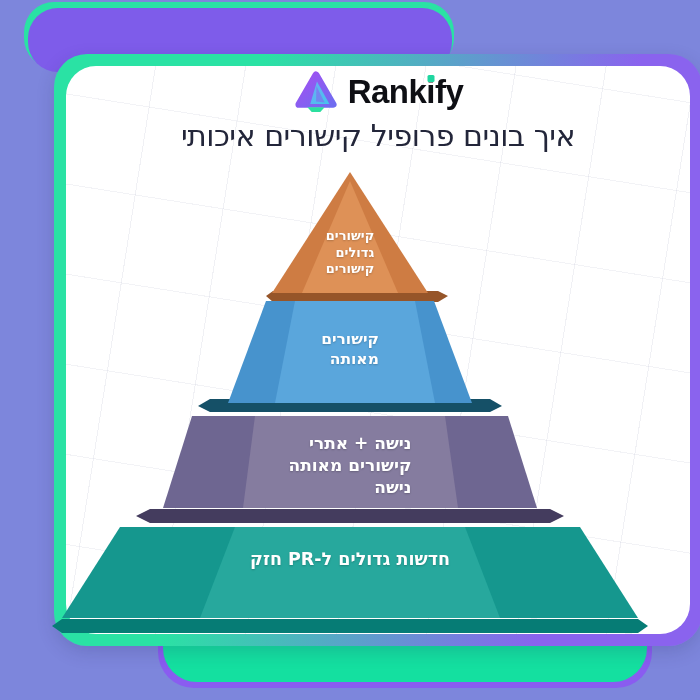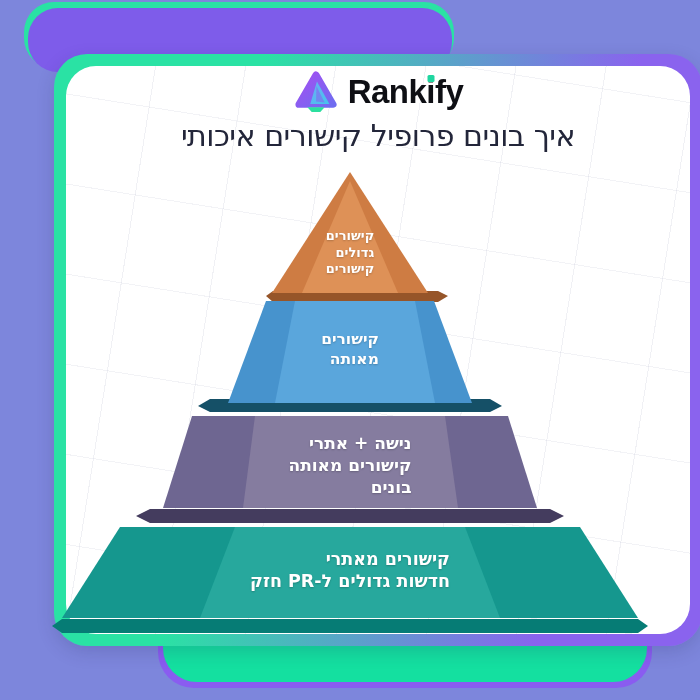--- a/index.html
+++ b/index.html
@@ -112,20 +112,19 @@
     <div>גדולים</div>
     <div>קישורים</div>
   </div>
   <div class="tier-label tl-2">
     <div>קישורים</div>
     <div>מאותה</div>
   </div>
   <div class="tier-label tl-3">
     <div>נישה + אתרי</div>
     <div>קישורים מאותה</div>
-    <div>בונים</div>
+    <div>נישה</div>
   </div>
   <div class="tier-label tl-4">
-    <div>קישורים מאתרי</div>
     <div>חדשות גדולים ל-PR חזק</div>
   </div>
 
 </div>
 
 </body></html>

